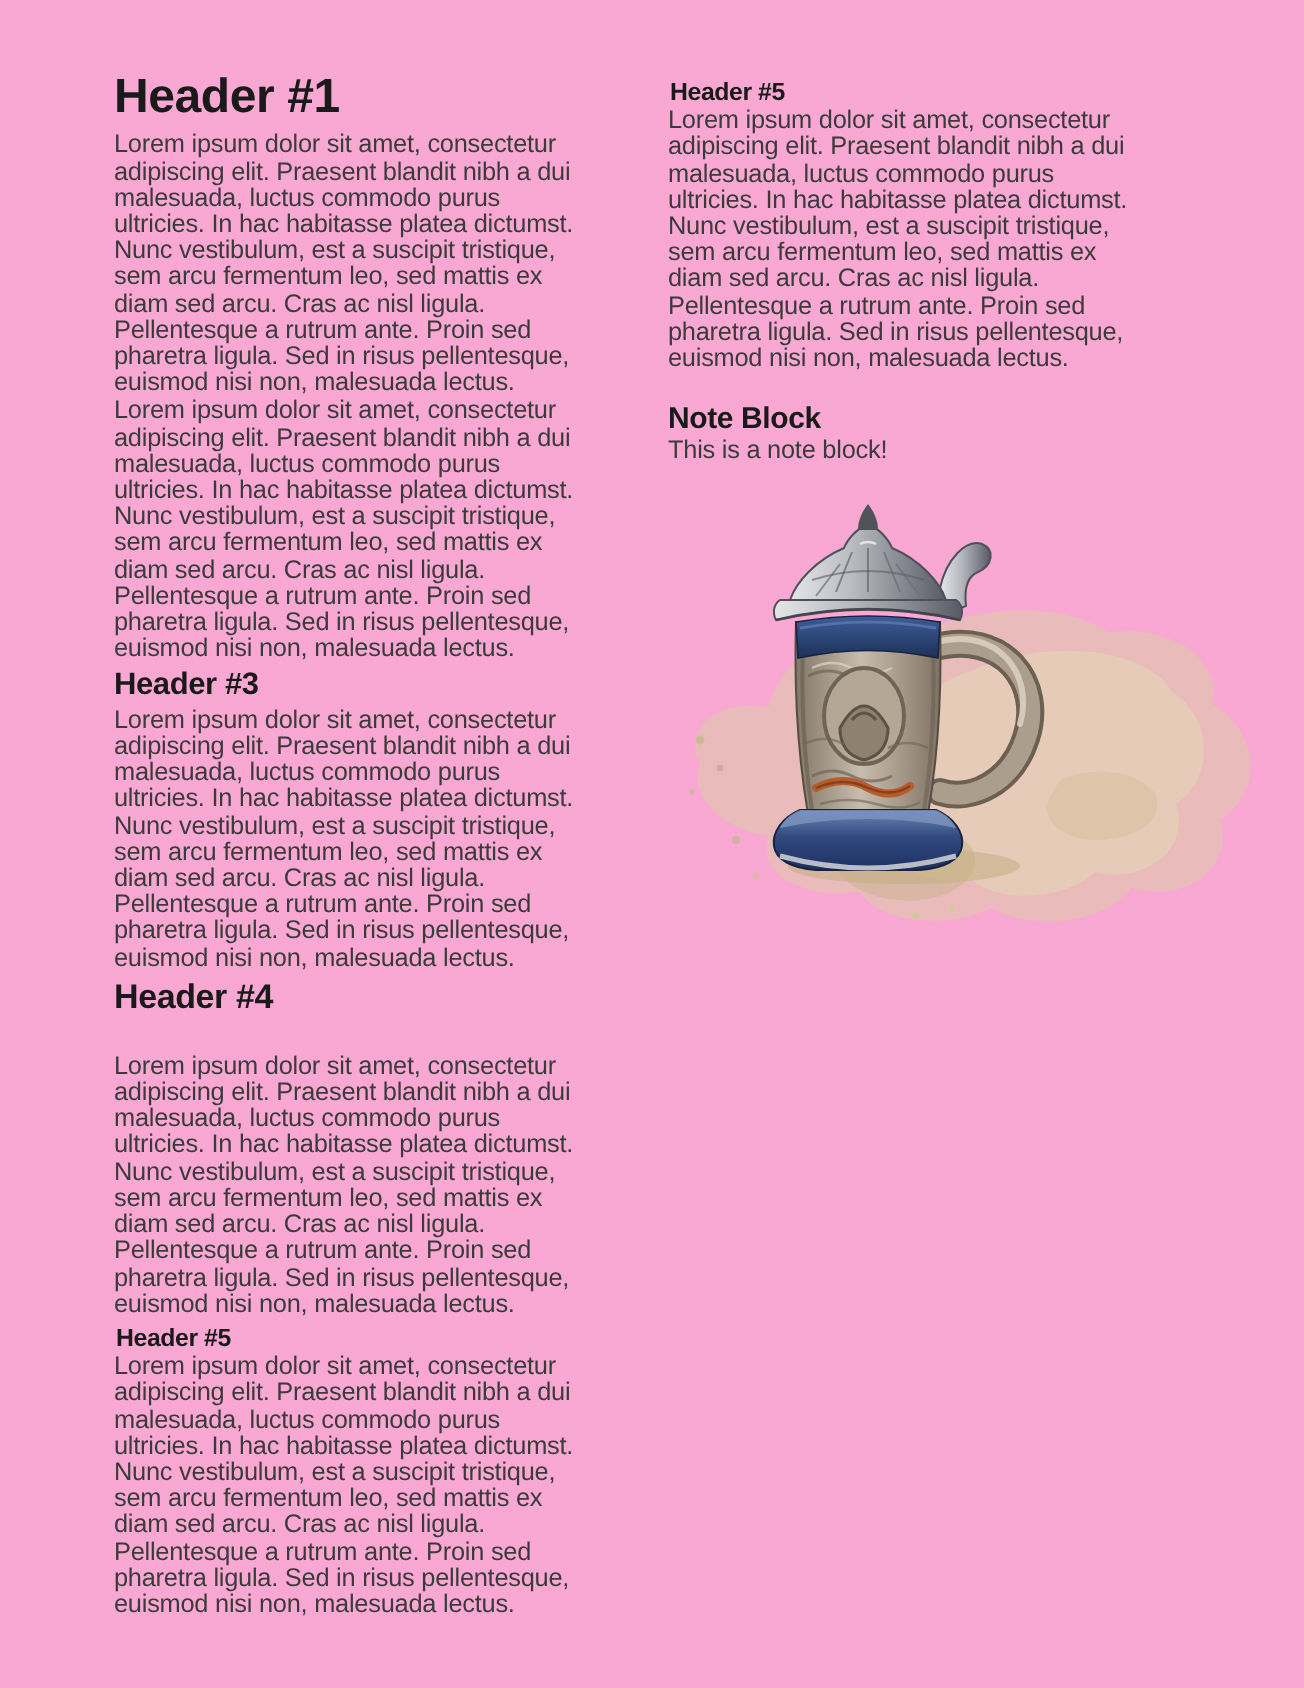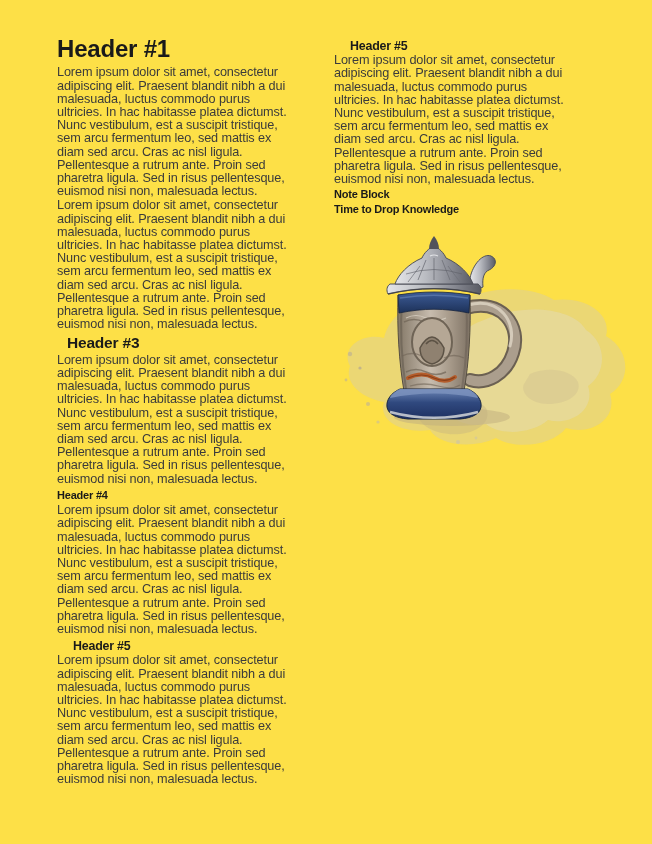--- a/index.html
+++ b/index.html
@@ -1,35 +1,35 @@
 <!DOCTYPE html>
 <html><head>
 <meta charset="utf-8">
 <style>
   html,body{margin:0;padding:0;}
   body{
     width:652px;height:844px;background:#ffffff;
     font-family:"Liberation Sans","DejaVu Sans",sans-serif;
     overflow:hidden;
   }
-  .page{position:relative;width:652px;height:844px;background:#fde047;}
+  .page{position:relative;width:652px;height:844px;background:#f9a8d4;}
   .col{position:absolute;top:36px;}
   .col-left{left:57px;width:250px;}
   .col-right{left:334px;width:252px;}
   p.body{
     font-size:12.7px;line-height:13.2px;letter-spacing:-0.12px;
     color:#3b3b3b;margin:0 12px 1px 0;
   }
   h1,h2,h3,h4,h5,h6{color:#1a1a1a;font-weight:700;letter-spacing:-0.2px;}
   h1{font-size:24px;line-height:1.1;margin:0 0 4px 0;}
   h2{font-size:19.5px;line-height:1.12;margin:3px 0 3px 0;}
-  h3{font-size:15.5px;line-height:1.12;margin:3px 0 2px 10px;}
-  h4{font-size:11px;line-height:1.12;margin:3px 0 3px 0;}
-  h5{font-size:12.4px;line-height:1.15;margin:3px 0 1px 16px;}
-  h6{font-size:11px;line-height:1.15;margin:2px 0 0 0;}
+  h3{font-size:15.5px;line-height:1.12;margin:3px 0 2px 0;}
+  h4{font-size:17px;line-height:1.12;margin:3px 0 19px 0;}
+  h5{font-size:12.4px;line-height:1.15;margin:3px 0 1px 1px;}
+  h6{font-size:15px;line-height:1.15;margin:15px 0 0 0;}
   .bold-lead{font-weight:700;color:#222;}
   .illustration{margin:18px 0 0 0;width:296px;height:220px;}
 </style>
 </head>
 <body>
 
 <div class="page">
 
   <div class="col col-left">
     <h1>Header #1</h1>
@@ -45,22 +45,22 @@
 
     <h5>Header #5</h5>
     <p class="body">Lorem ipsum dolor sit amet, consectetur adipiscing elit. Praesent blandit nibh a dui malesuada, luctus commodo purus ultricies. In hac habitasse platea dictumst. Nunc vestibulum, est a suscipit tristique, sem arcu fermentum leo, sed mattis ex diam sed arcu. Cras ac nisl ligula. Pellentesque a rutrum ante. Proin sed pharetra ligula. Sed in risus pellentesque, euismod nisi non, malesuada lectus.</p>
   </div>
 
   <div class="col col-right">
     <h5>Header #5</h5>
     <p class="body">Lorem ipsum dolor sit amet, consectetur adipiscing elit. Praesent blandit nibh a dui malesuada, luctus commodo purus ultricies. In hac habitasse platea dictumst. Nunc vestibulum, est a suscipit tristique, sem arcu fermentum leo, sed mattis ex diam sed arcu. Cras ac nisl ligula. Pellentesque a rutrum ante. Proin sed pharetra ligula. Sed in risus pellentesque, euismod nisi non, malesuada lectus.</p>
 
     <h6>Note Block</h6>
+    <p class="body">This is a note block!</p>
 
-    <h6>Time to Drop Knowledge</h6>
 
 
     <div class="illustration">
       <svg width="296" height="220" viewBox="0 0 296 220" xmlns="http://www.w3.org/2000/svg">
         <defs>
           <linearGradient id="lidGrad" x1="0" y1="0" x2="1" y2="0">
             <stop offset="0" stop-color="#e5e6e9"></stop>
             <stop offset="0.4" stop-color="#b9bbc1"></stop>
             <stop offset="0.75" stop-color="#82848d"></stop>
             <stop offset="1" stop-color="#595b64"></stop>

